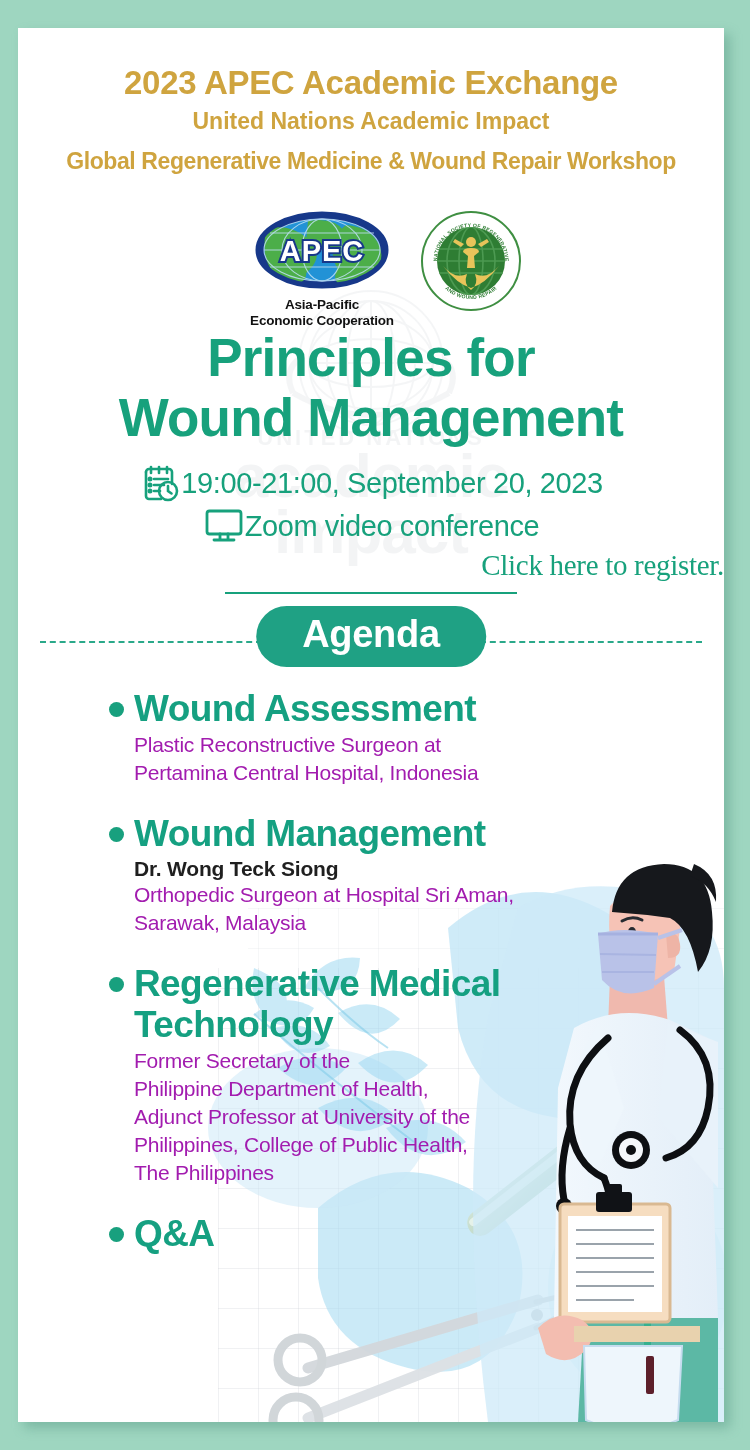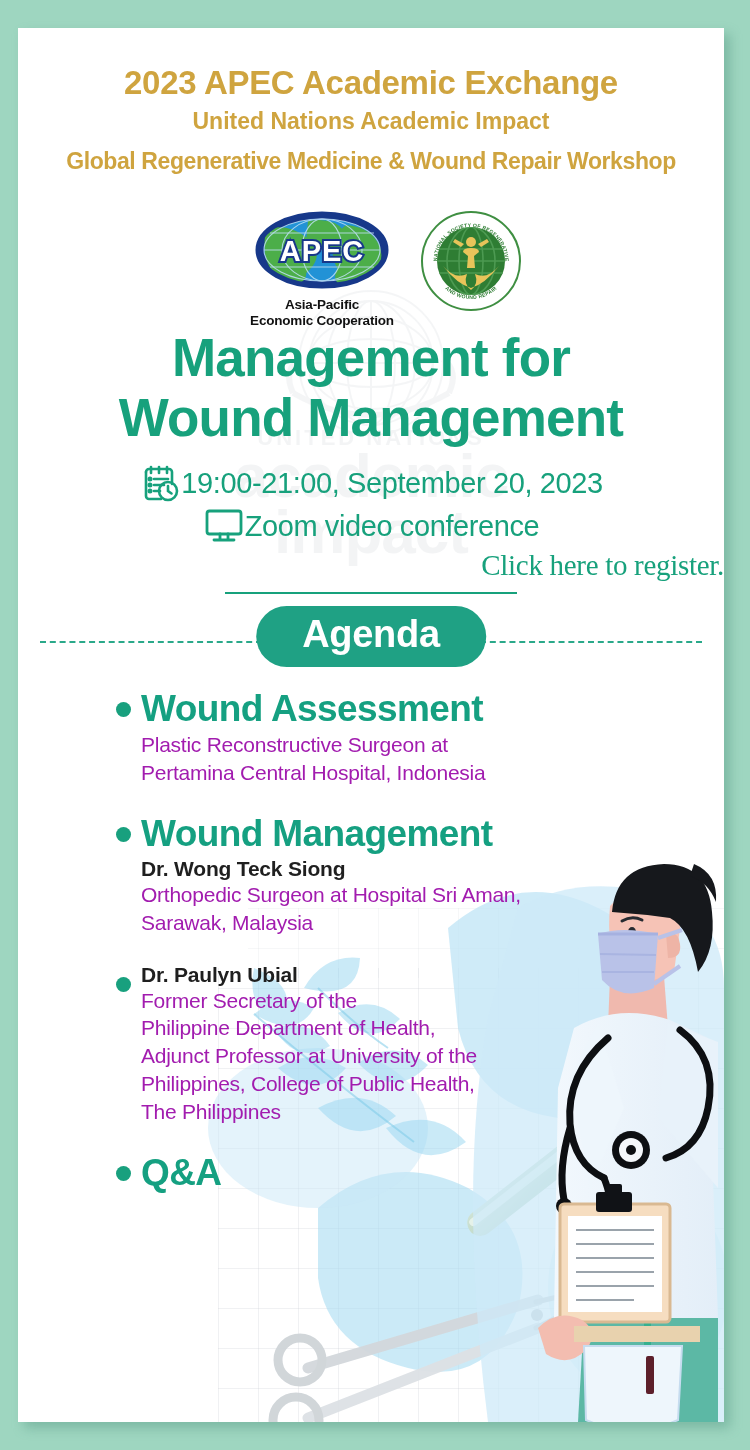--- a/index.html
+++ b/index.html
@@ -120,21 +120,21 @@
   .dash-right { right:22px; width:222px; }
   #agenda-pill {
     position:absolute; left:50%; top:0; transform:translateX(-50%);
     background:#1fa184; color:#ffffff;
     font-size:38px; font-weight:bold;
     padding:7px 46px 11px; border-radius:36px;
     letter-spacing:-0.3px;
   }
 
   
-  #agenda { position:absolute; left:16px; top:660px; width:706px; }
+  #agenda { position:absolute; left:9px; top:660px; width:706px; }
   .agenda-item { position:relative; padding-left:82px; padding-right:20px; }
   .bullet {
     position:absolute; left:82px; top:14px;
     width:15px; height:15px; border-radius:50%; background:#18a07e;
   }
   .item-title {
     font-size:37px; font-weight:bold; color:#15a081;
     line-height:1.12; letter-spacing:-0.6px;
     padding-left:25px;
     margin-bottom:2px;
@@ -381,21 +381,21 @@
             <textPath href="#arcTop" startOffset="50%" text-anchor="middle">THE INTERNATIONAL SOCIETY OF REGENERATIVE MEDICINE</textPath>
           </text>
           <text font-family="&quot;Liberation Sans&quot;, sans-serif" font-size="5.1" font-weight="bold" fill="#2e7d33" letter-spacing="0.3">
             <textPath href="#arcBot" startOffset="50%" text-anchor="middle">AND WOUND REPAIR</textPath>
           </text>
         </svg>
       </div>
     </div>
 
     <div id="event-title">
-      <div>Management for</div>
+      <div>Principles for</div>
       <div>Wound Management</div>
     </div>
 
     <div id="info">
       <div class="info-row">
         <svg width="42" height="42" viewBox="0 0 42 42">
           <g stroke="#17a17c" stroke-width="2.6" fill="none" stroke-linecap="round">
             <path d="M7 10 v24 a3 3 0 0 0 3 3 h12"></path>
             <path d="M7 10 a3 3 0 0 1 3 -3 h20 a3 3 0 0 1 3 3 v12"></path>
             <path d="M12 5 v6"></path>
@@ -452,21 +452,21 @@
         <span class="bullet"></span>
         <div class="item-title">Wound Management</div>
         <div class="speaker-name">Dr. Wong Teck Siong</div>
         <div class="speaker-role">Orthopedic Surgeon at Hospital Sri Aman,
 Sarawak, Malaysia</div>
       </div>
       <div class="spacer"></div>
 
       <div class="agenda-item" style="padding-right:132px;">
         <span class="bullet"></span>
-        <div class="speaker-name">Dr. Paulyn Ubial</div>
+        <div class="item-title">Regenerative Medical Technology</div>
         <div class="speaker-role">Former Secretary of the
 Philippine Department of Health,
 Adjunct Professor at University of the
 Philippines, College of Public Health,
 The Philippines</div>
       </div>
       <div class="spacer"></div>
 
       <div class="agenda-item">
         <span class="bullet"></span>

